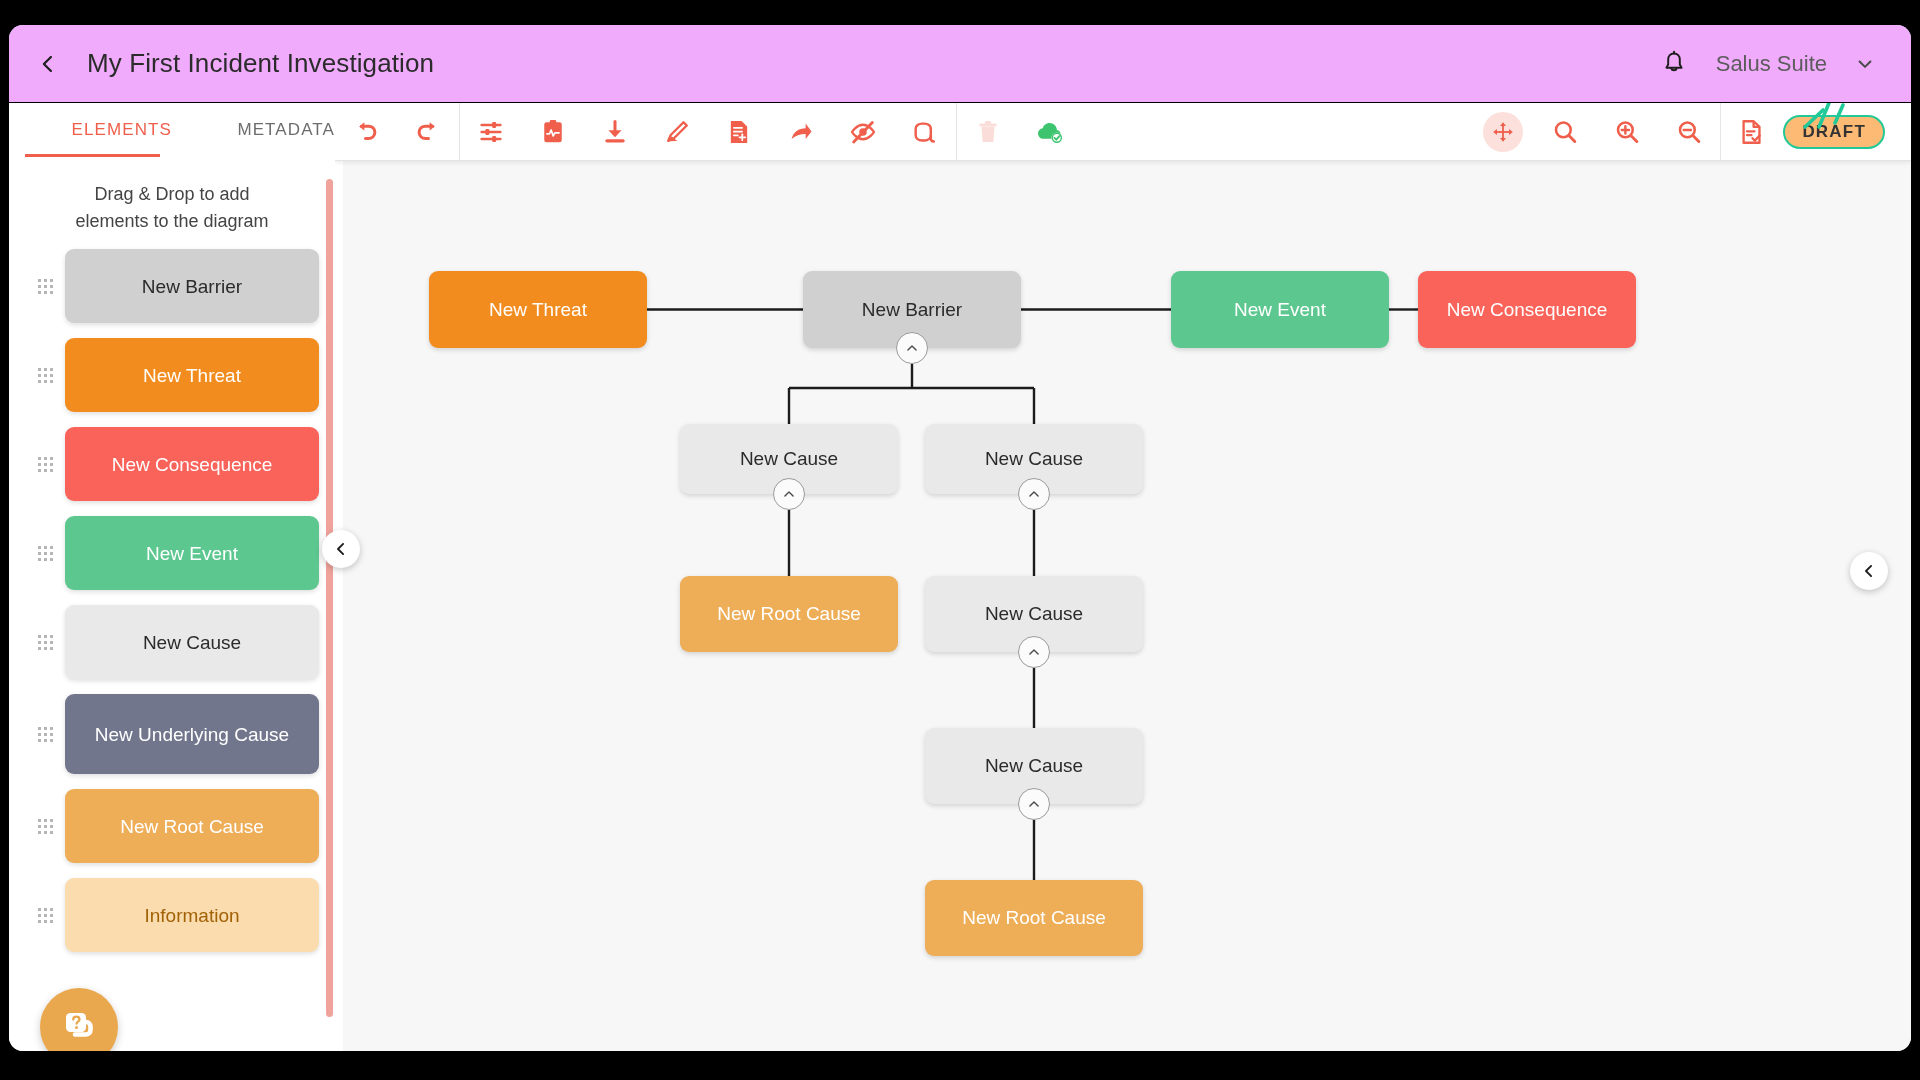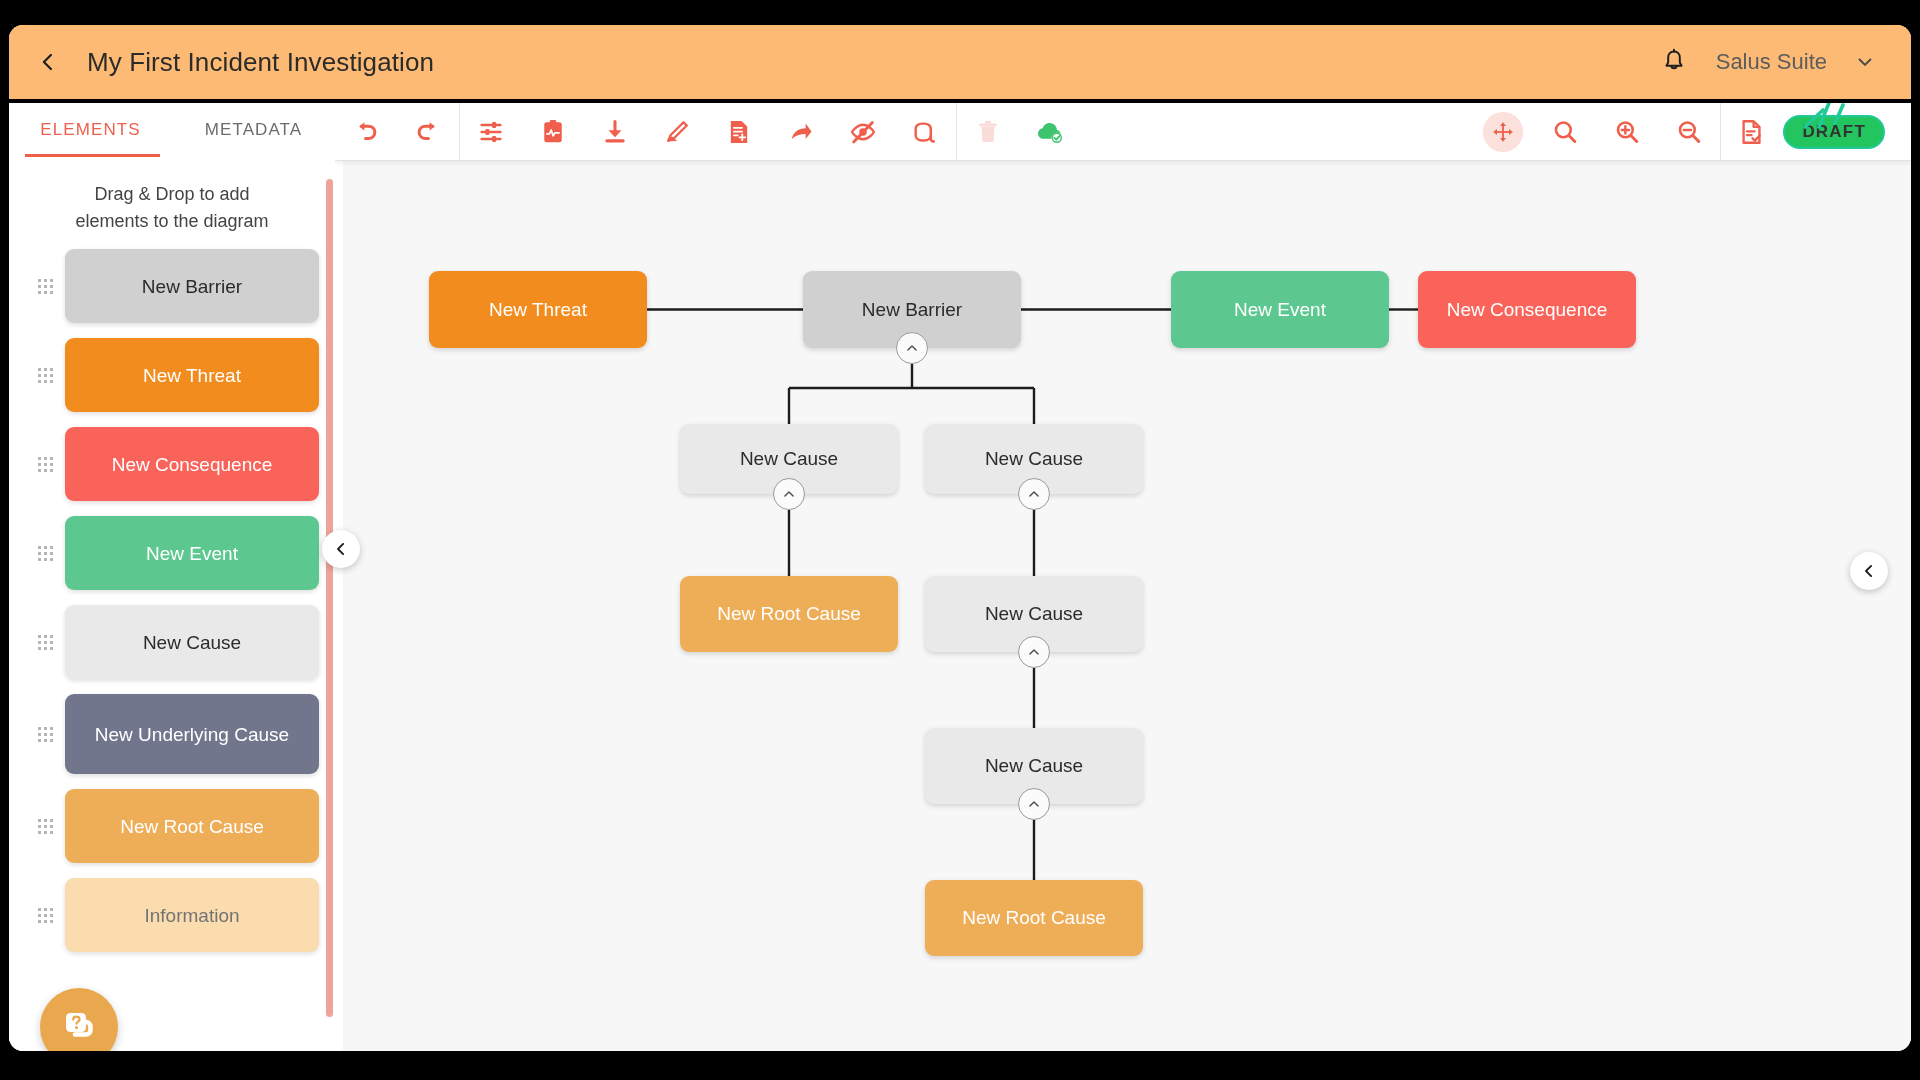--- a/index.html
+++ b/index.html
@@ -16,23 +16,23 @@
     background: #ffffff;
     border-radius: 14px;
     overflow: hidden;
     box-shadow: 0 2px 10px rgba(0,0,0,0.25);
   }
 
   
   .header {
     position: absolute; left: 0; top: 0;
     width: 100%; height: 78px;
-    background: #fdba74;
+    background: #f0abfc;
     display: flex; align-items: center;
-    border-bottom: 4px solid #000000;
+    border-bottom: 1px solid #000000;
     z-index: 30;
   }
   .back-btn {
     width: 46px; height: 46px; margin-left: 16px;
     display: flex; align-items: center; justify-content: center;
     cursor: pointer; border-radius: 50%;
   }
   .back-btn svg { display: block; }
   .page-title {
     font-size: 26px; color: #2b2b2b; margin-left: 16px;
@@ -52,21 +52,21 @@
   .sidebar {
     position: absolute; left: 0; top: 78px;
     width: 326px; height: calc(100% - 78px);
     background: #fff; z-index: 20;
     border-right: 0;
   }
   .tabs {
     display: flex; height: 54px; position: relative;
   }
   .tab {
-    flex: 1; display: flex; align-items: center; justify-content: center;
+    flex: 1; display: flex; align-items: center; justify-content: flex-end;
     font-size: 17px; letter-spacing: 1.1px; color: #6d6d6d; cursor: pointer;
     position: relative; font-weight: 400;
   }
   .tab.active { color: #ef5f4c; }
   .tab.active::after {
     content: ""; position: absolute; left: 16px; right: 12px; bottom: 0;
     height: 3px; background: #ef5f4c;
   }
   .drag-hint {
     text-align: center; color: #444; font-size: 18px;
@@ -125,21 +125,21 @@
     width: 62px; height: 58px; display: flex; align-items: center; justify-content: center;
     cursor: pointer;
   }
   .tb-spacer { flex: 1; }
   .tb-pill {
     width: 40px; height: 40px; border-radius: 50%; background: #fbe0dc;
     display: flex; align-items: center; justify-content: center;
   }
   .draft-wrap { position: relative; display: flex; align-items: center; padding-right: 26px; }
   .draft-badge {
-    border: 2px solid #20c997; background: #22c55e; color: #333;
+    border: 2px solid #20c997; background: #fdba74; color: #333;
     border-radius: 20px; padding: 5px 17px; font-size: 17px; font-weight: bold;
     letter-spacing: 1.2px; cursor: pointer;
   }
   .spark { position: absolute; pointer-events: none; }
 
   
   .canvas {
     position: absolute; left: 334px; top: 136px; right: 0; bottom: 0;
     background: #f7f7f7; overflow: hidden;
   }
@@ -342,21 +342,21 @@
               <i></i>
               <i></i>
               <i></i>
               <i></i>
               <i></i>
               <i></i>
               <i></i>
               <i></i>
             </div>
           </div>
-          <div class="pal-card" style="background: rgb(251, 220, 175); color: #737373;">
+          <div class="pal-card" style="background: rgb(251, 220, 175); color: #a16207;">
             <span>Information</span>
           </div>
         </div>
       </div>
 
     <div class="sidebar-scroll-track">
       <div class="sidebar-scroll-thumb"></div>
     </div>
   </div>
 

